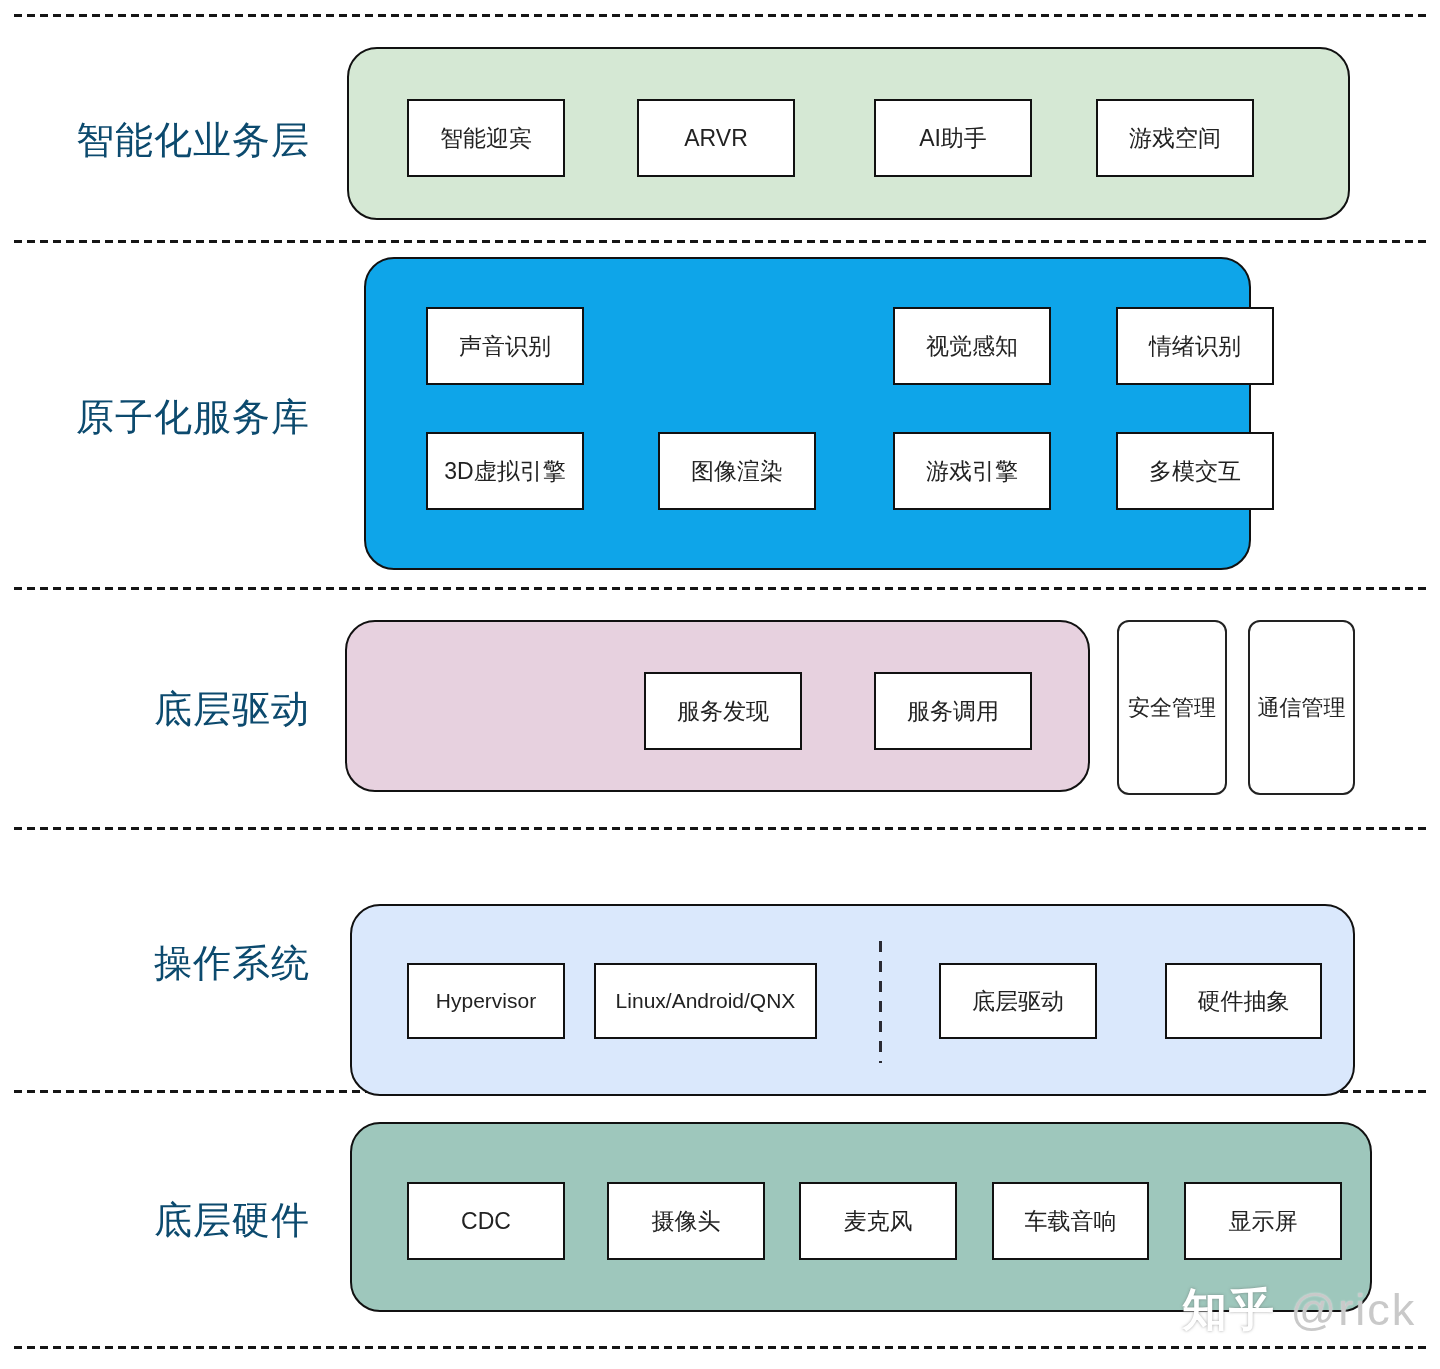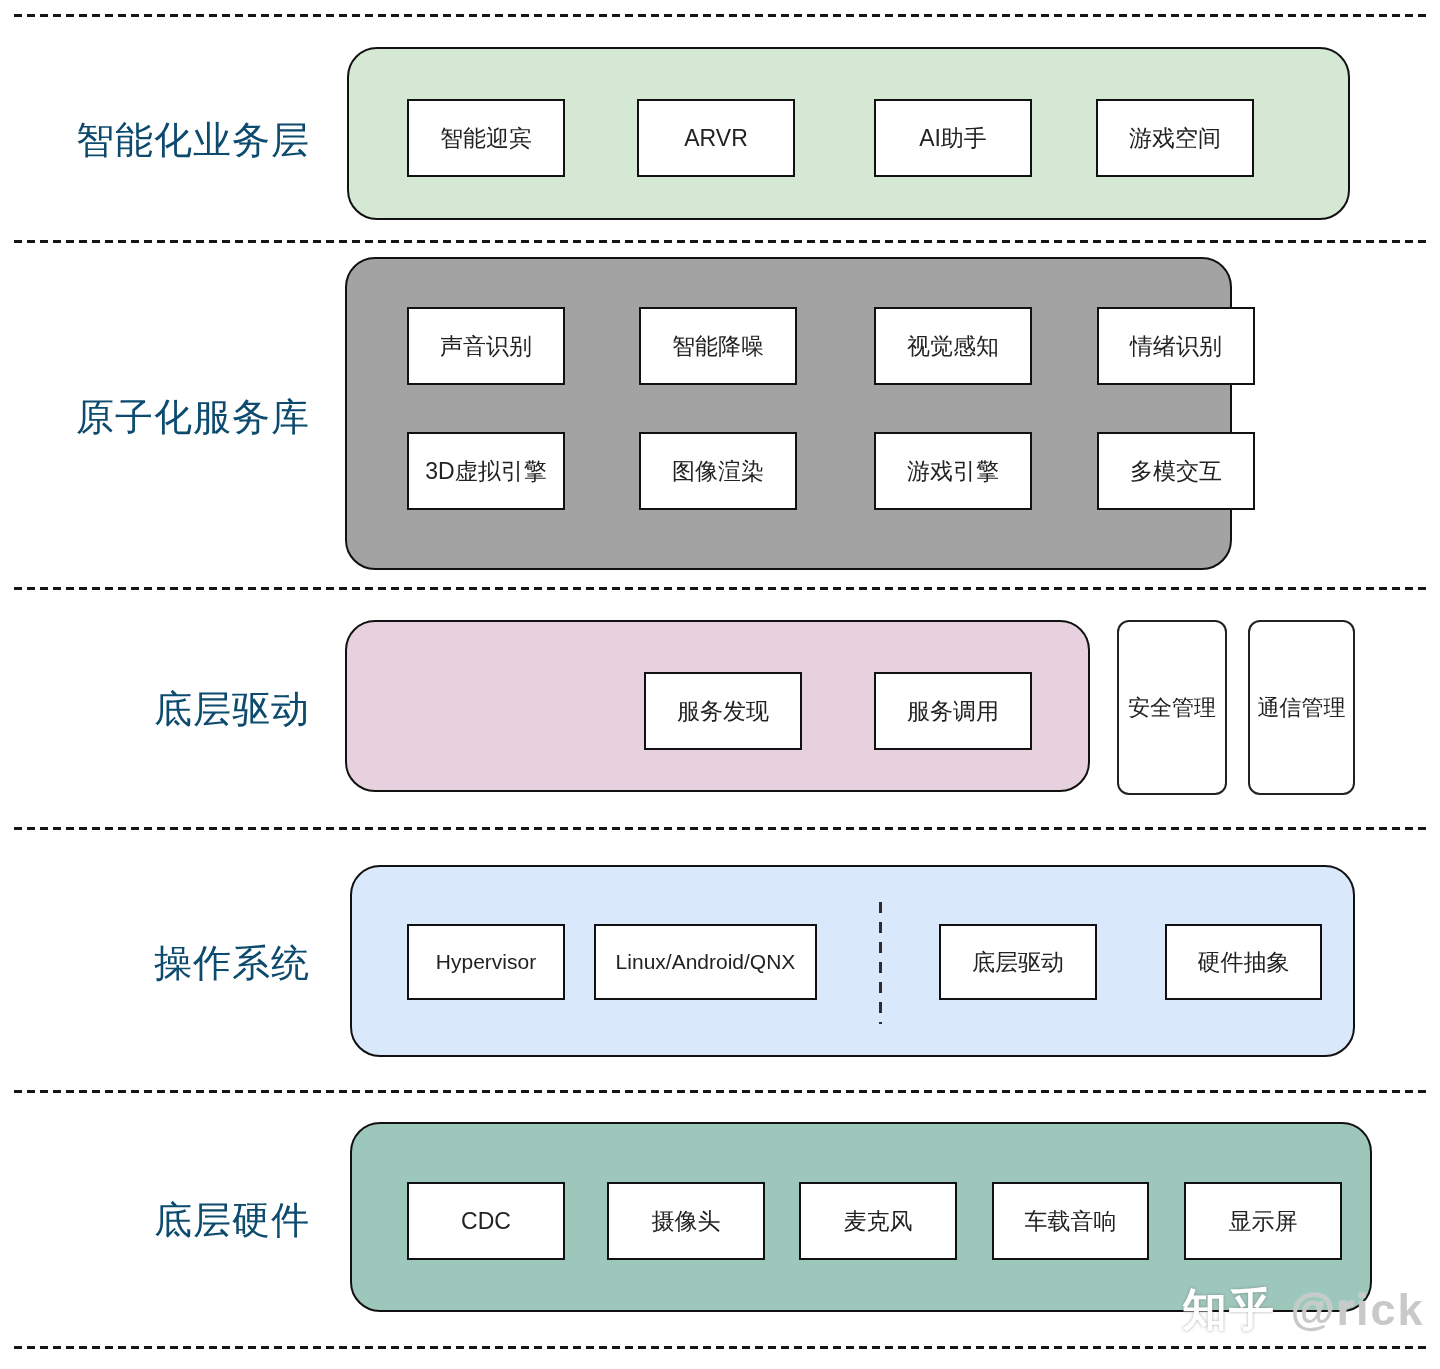--- a/index.html
+++ b/index.html
@@ -61,21 +61,21 @@
     white-space:nowrap;
     letter-spacing:2px;
   }
   .wm-brand{
     color:#ffffff;
     font-weight:bold;
     text-shadow:0 0 3px rgba(90,90,90,.55);
   }
   .wm-handle{
     color:#c9c9c9;
-    font-weight:bold;
+    font-weight:normal;
     text-shadow:0 0 2px rgba(255,255,255,.6);
   }
 </style>
 </head>
 <body>
 
 <div class="sep" style="top:14px"></div>
 <div class="sep" style="top:240px"></div>
 <div class="sep" style="top:587px"></div>
 <div class="sep" style="top:827px"></div>
@@ -84,41 +84,40 @@
 
 <div class="layer-label" style="top:115px">智能化业务层</div>
 <div class="container" style="left: 347px; top: 47px; width: 1003px; height: 173px; background-color: rgb(213, 232, 212); padding-left: 45px;">
   <div class="node" style="left:58px;top:50px;width:158px;height:78px">智能迎宾</div>
   <div class="node" style="left:288px;top:50px;width:158px;height:78px">ARVR</div>
   <div class="node" style="left:525px;top:50px;width:158px;height:78px">AI助手</div>
   <div class="node" style="left:747px;top:50px;width:158px;height:78px">游戏空间</div>
 </div>
 
 <div class="layer-label" style="top:392px">原子化服务库</div>
-<div class="container" style="left: 345px; top: 257px; width: 887px; height: 313px; background-color: #a3a3a3;">
+<div class="container" style="left: 364px; top: 257px; width: 887px; height: 313px; background-color: #0ea5e9;">
   <div class="node" style="left:60px;top:48px;width:158px;height:78px">声音识别</div>
-  <div class="node" style="left:292px;top:48px;width:158px;height:78px">智能降噪</div>
   <div class="node" style="left:527px;top:48px;width:158px;height:78px">视觉感知</div>
   <div class="node" style="left:750px;top:48px;width:158px;height:78px">情绪识别</div>
   <div class="node" style="left:60px;top:173px;width:158px;height:78px">3D虚拟引擎</div>
   <div class="node" style="left:292px;top:173px;width:158px;height:78px">图像渲染</div>
   <div class="node" style="left:527px;top:173px;width:158px;height:78px">游戏引擎</div>
   <div class="node" style="left:750px;top:173px;width:158px;height:78px">多模交互</div>
 </div>
 
 <div class="layer-label" style="top:684px">底层驱动</div>
 <div class="container" style="left: 345px; top: 620px; width: 745px; height: 172px; background-color: rgb(231, 209, 223);">
   <div class="node" style="left:297px;top:50px;width:158px;height:78px">服务发现</div>
   <div class="node" style="left:527px;top:50px;width:158px;height:78px">服务调用</div>
 </div>
 <div class="side-box" style="left:1117px;top:620px;width:110px;height:175px">安全管理</div>
 <div class="side-box" style="left:1248px;top:620px;width:107px;height:175px">通信管理</div>
 
 <div class="layer-label" style="top:938px">操作系统</div>
-<div class="container" style="left: 350px; top: 865px; width: 1005px; height: 192px; background-color: rgb(218, 232, 252);">
+<div class="container" style="left: 350px; top: 904px; width: 1005px; height: 192px; background-color: rgb(218, 232, 252);">
   <div class="node" style="left:55px;top:57px;width:158px;height:76px;font-size:21px">Hypervisor</div>
   <div class="node" style="left:242px;top:57px;width:223px;height:76px;font-size:21px">Linux/Android/QNX</div>
   <div class="vdivider" style="left:527px;top:35px;height:122px"></div>
   <div class="node" style="left:587px;top:57px;width:158px;height:76px">底层驱动</div>
   <div class="node" style="left:813px;top:57px;width:157px;height:76px">硬件抽象</div>
 </div>
 
 <div class="layer-label" style="top:1195px">底层硬件</div>
 <div class="container" style="left: 350px; top: 1122px; width: 1022px; height: 190px; background-color: rgb(158, 199, 188);">
   <div class="node" style="left:55px;top:58px;width:158px;height:78px">CDC</div>

